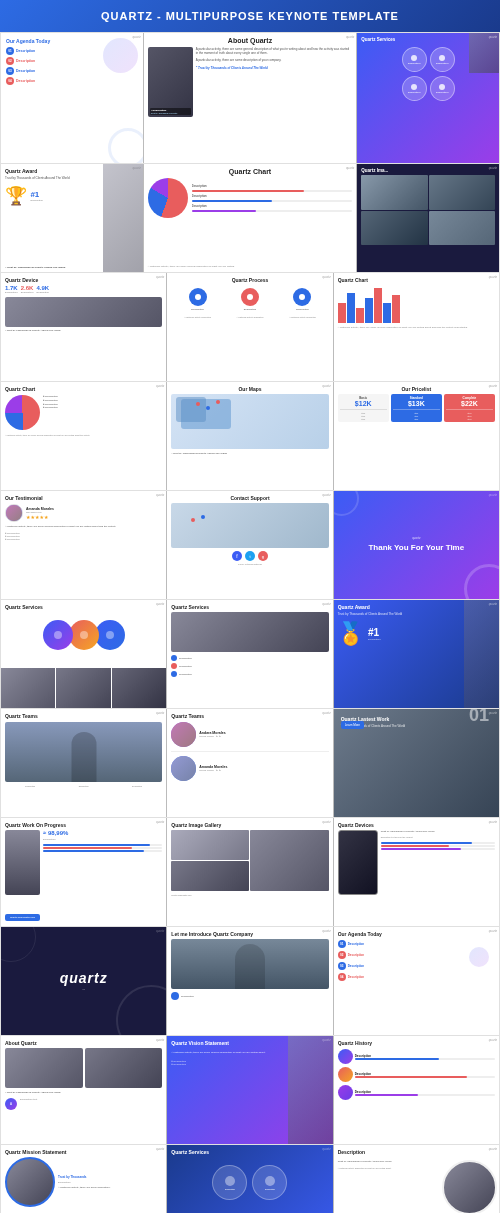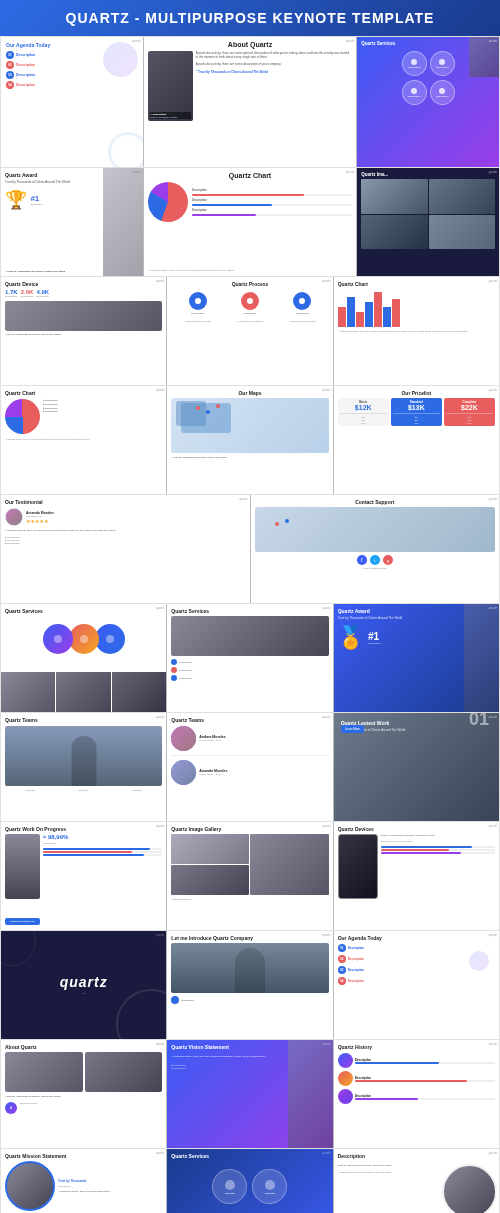--- a/index.html
+++ b/index.html
@@ -9,21 +9,21 @@
       font-family: Arial, sans-serif;
       overflow-x: hidden;
     }
 
     
     .header {
       background: linear-gradient(135deg, #2d6be4, #1a3a8c);
       color: white;
       text-align: center;
       padding: 10px 8px;
-      font-size: 14px;
+      font-size: 11px;
       font-weight: bold;
       letter-spacing: 1px;
     }
 
     .slide-thumb {
       background: white;
       height: 108px;
       position: relative;
       overflow: hidden;
     }
@@ -390,20 +390,30 @@
         <div style="display:flex; gap:3px; justify-content:center; margin-bottom:2px;">
           <div style="width:10px; height:10px; background:#3b5cf5; border-radius:50%; display:flex; align-items:center; justify-content:center; font-size:5px; color:white;">f</div>
           <div style="width:10px; height:10px; background:#1da1f2; border-radius:50%; display:flex; align-items:center; justify-content:center; font-size:4px; color:white;">t</div>
           <div style="width:10px; height:10px; background:#e85d5d; border-radius:50%; display:flex; align-items:center; justify-content:center; font-size:4px; color:white;">g</div>
         </div>
         <div style="font-size:2.5px; color:#888; text-align:center;">Keep in touch with us</div>
         <div style="position:absolute; top:2px; right:2px; font-size:3px; color:#aaa; font-style:italic;">quartz</div>
       </div>
     </div>
 
+    <div class="slide-thumb" style="flex:1; height:108px; background:linear-gradient(135deg,#3b5cf5,#9b3de8);">
+      <div style="padding:6px; height:100%; position:relative; display:flex; flex-direction:column; justify-content:center; align-items:center;">
+        <div style="font-size:3px; color:rgba(255,255,255,0.7); font-style:italic; margin-bottom:3px;">quartz</div>
+        <div style="font-size:8px; font-weight:bold; color:white; text-align:center; line-height:1.3;">Thank You For Your Time</div>
+
+        <div style="position:absolute; bottom:-15px; right:-15px; width:50px; height:50px; border-radius:50%; border:3px solid rgba(255,255,255,0.2);"></div>
+        <div style="position:absolute; top:-10px; left:-10px; width:35px; height:35px; border-radius:50%; border:2px solid rgba(255,255,255,0.15);"></div>
+        <div style="position:absolute; top:2px; right:2px; font-size:3px; color:rgba(255,255,255,0.4); font-style:italic;">quartz</div>
+      </div>
+    </div>
   </div>
 
   <div class="slide-row">
 
     <div class="slide-thumb" style="flex:1; height:108px; background:white;">
       <div style="padding:4px; height:100%; position:relative;">
         <div style="font-size:5px; font-weight:bold; color:#222; margin-bottom:2px;">Quartz Services</div>
 
         <div style="display:flex; gap:1px; margin-top:10px; justify-content:center;">
           <div style="width:30px; height:30px; border-radius:50%; background:linear-gradient(135deg,#3b5cf5,#9b3de8); display:flex; align-items:center; justify-content:center; flex-direction:column; margin-right:-5px; z-index:3;">

